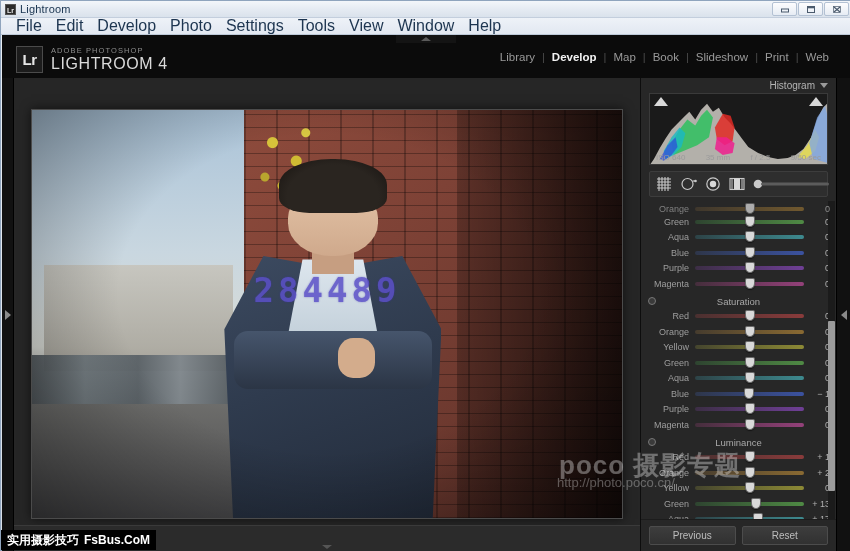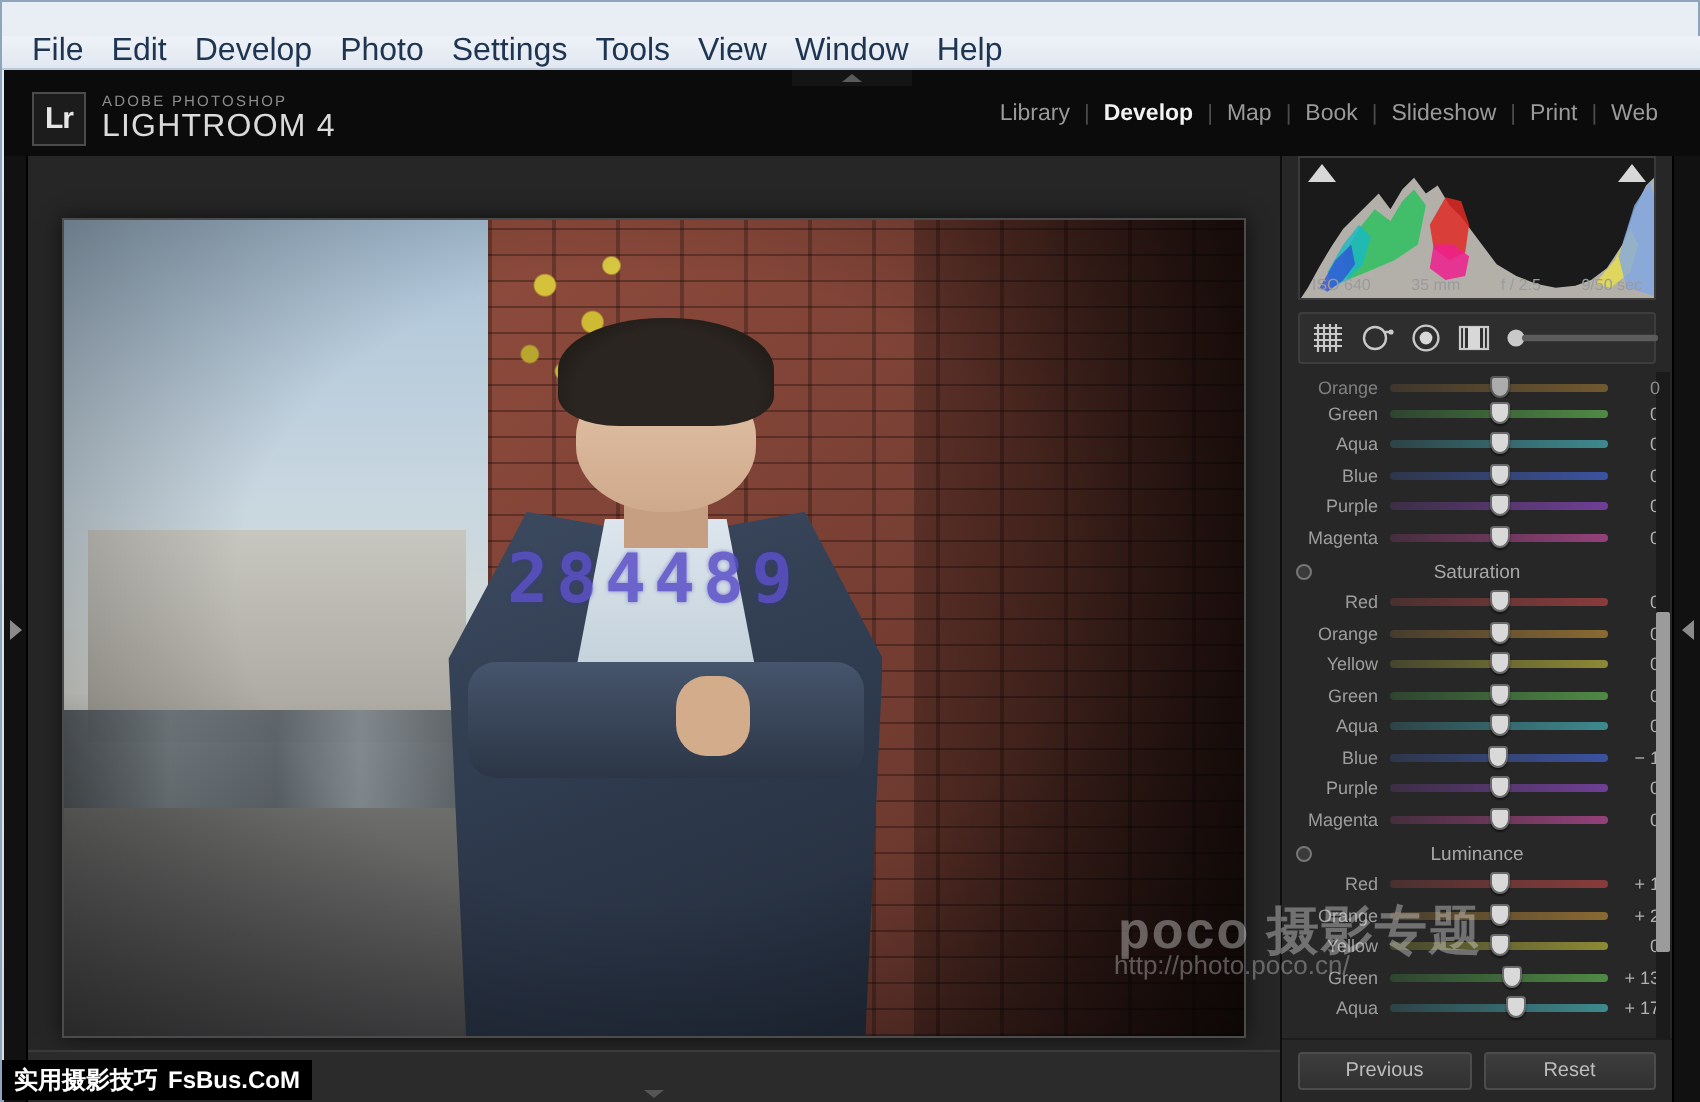--- a/index.html
+++ b/index.html
@@ -378,20 +378,43 @@
     font-size: 12px; font-weight: bold; z-index: 30;
   }
   .wm-bottom .cn { font-family: "DejaVu Sans", sans-serif; }
   .wm-bottom .en { margin-left: 5px; font-family: "Liberation Sans", sans-serif; }
 </style>
 </head>
 <body>
 
 <div id="app">
 
+  <div class="titlebar">
+    <div class="win-icon">Lr</div>
+    <div class="win-title">Lightroom</div>
+    <div class="win-btns">
+      <div class="win-btn">
+        <svg width="10" height="8" viewBox="0 0 10 8">
+            <rect x="1.5" y="4" width="7" height="3" fill="none" stroke="#4a5a6d" stroke-width="1"></rect>
+          </svg>
+      </div>
+      <div class="win-btn">
+        <svg width="10" height="9" viewBox="0 0 10 9">
+            <rect x="1.5" y="1.5" width="7" height="6" fill="none" stroke="#4a5a6d" stroke-width="1"></rect>
+            <rect x="1.5" y="1.5" width="7" height="1.8" fill="#4a5a6d"></rect>
+          </svg>
+      </div>
+      <div class="win-btn">
+        <svg width="10" height="9" viewBox="0 0 10 9">
+            <path d="M2 2 L8 7 M8 2 L2 7" stroke="#4a5a6d" stroke-width="1.2" fill="none"></path>
+            <rect x="1.5" y="1.5" width="7" height="6" fill="none" stroke="#4a5a6d" stroke-width=".7"></rect>
+          </svg>
+      </div>
+    </div>
+  </div>
 
   <div class="menubar">
     <div class="menu-item">File</div>
     <div class="menu-item">Edit</div>
     <div class="menu-item">Develop</div>
     <div class="menu-item">Photo</div>
     <div class="menu-item">Settings</div>
     <div class="menu-item">Tools</div>
     <div class="menu-item">View</div>
     <div class="menu-item">Window</div>
@@ -466,20 +489,24 @@
             </div>
           <div class="tb-btn tb-compare">YY</div>
           <div class="tb-caret"></div>
           <div class="bottom-collapse">
             <div class="tri-down"></div>
           </div>
         </div>
       </div>
 
       <div class="right-panel">
+        <div class="rp-header">
+          <div class="rp-title">Histogram</div>
+          <div class="caret-dn"></div>
+        </div>
 
         <div class="histogram-box">
           <svg class="hist-svg" viewBox="0 0 180 72" preserveAspectRatio="none">
             <path d="M0,72 L4,66 L10,55 L16,45 L22,36 L28,30 L34,24 L40,18 L46,26 L52,16 L58,10 L64,18 L70,14 L76,24 L82,30 L88,38 L94,46 L100,54 L110,60 L120,64 L130,66 L140,65 L148,62 L156,56 L164,44 L170,26 L176,14 L180,10 L180,72 Z" fill="#cfcbc4" opacity="0.85"></path>
             <path d="M22,50 L30,36 L38,26 L46,32 L52,22 L58,16 L64,24 L60,44 L48,52 L34,58 L24,62 Z" fill="#25c25a" opacity="0.8"></path>
             <path d="M14,58 L22,44 L30,34 L36,40 L32,54 L24,62 L16,66 Z" fill="#19b9c4" opacity="0.8"></path>
             <path d="M10,66 L18,52 L26,44 L28,54 L22,62 L14,68 Z" fill="#2e4fd8" opacity="0.75"></path>
             <path d="M66,34 L74,20 L82,22 L86,34 L84,48 L76,52 L68,46 Z" fill="#e02a24" opacity="0.85"></path>
             <path d="M68,44 L78,44 L86,50 L84,60 L74,62 L66,56 Z" fill="#ee1f8e" opacity="0.85"></path>
             <path d="M150,64 L160,52 L168,36 L172,44 L168,58 L158,66 Z" fill="#e8e04a" opacity="0.8"></path>

